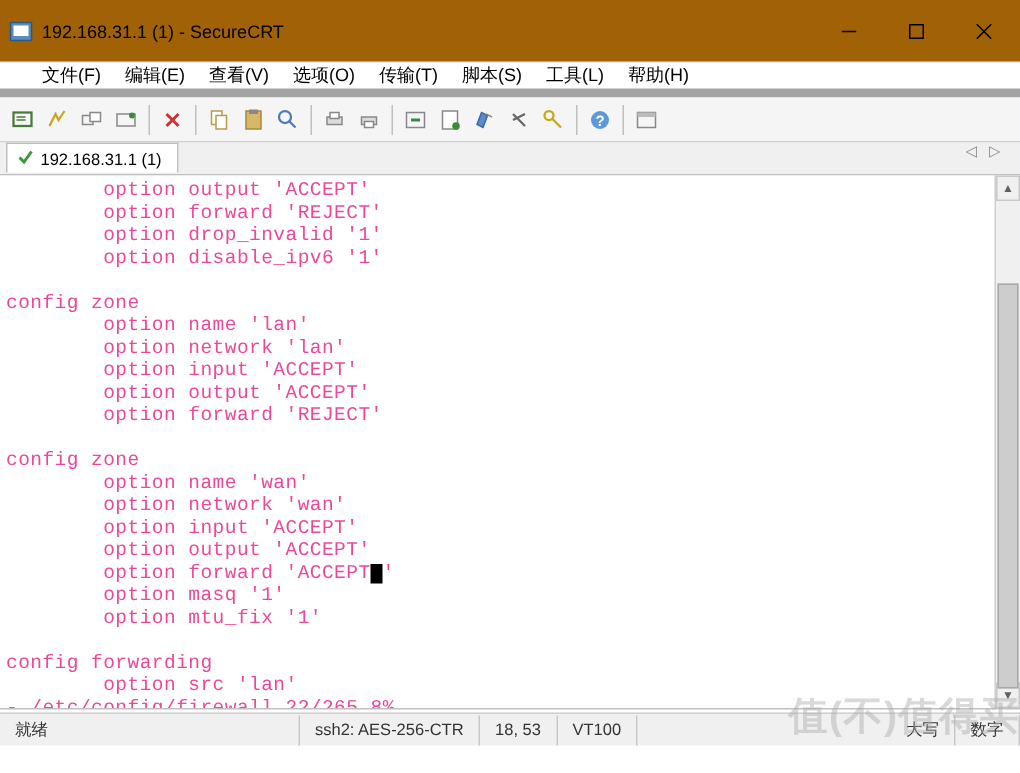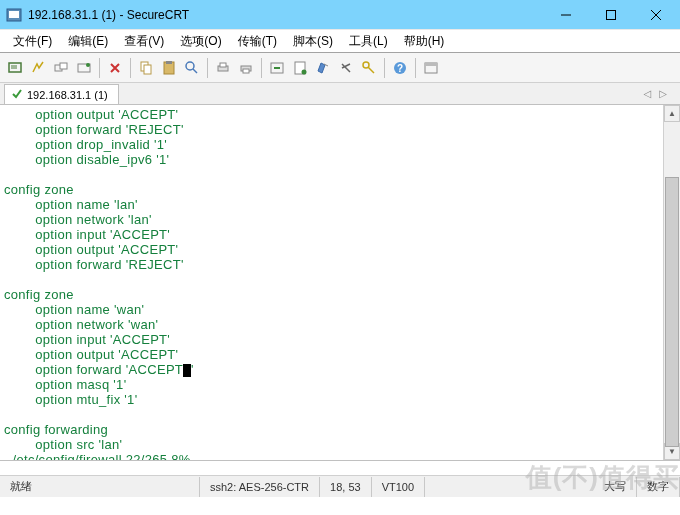--- a/index.html
+++ b/index.html
@@ -1,33 +1,33 @@
 <!DOCTYPE html>
 <html><head>
 <meta charset="utf-8">
 <style>
 *{margin:0;padding:0;box-sizing:border-box}
 body{font-family:"Microsoft YaHei",Tahoma,sans-serif;font-size:12px;background:#fff;width:680px;height:515px;overflow:hidden;position:relative}
-.titlebar{height:30px;background:#7dd3fc;display:flex;align-items:center;padding:0 2px;border-bottom:1px solid #e8e8e8}
+.titlebar{height:42px;background:#a16207;display:flex;align-items:center;padding:0 2px;border-bottom:1px solid #e8e8e8}
 .titlebar .appicon{width:16px;height:16px;margin:0 6px 0 4px}
 .titlebar .title{flex:1;color:#000;font-size:12px}
 .winbtn{width:45px;height:29px;display:flex;align-items:center;justify-content:center;color:#000}
 .winbtn svg{stroke:#000;stroke-width:1;fill:none}
-.menubar{height:23px;background:#fff;display:flex;align-items:center;padding:0 5px;border-bottom:1px solid #a3a3a3}
+.menubar{height:23px;background:#fff;display:flex;align-items:center;padding:0 20px;border-bottom:6px solid #a3a3a3}
 .menubar span{padding:3px 8px;color:#000;font-size:12px}
 .toolbar{height:30px;background:#f5f5f5;display:flex;align-items:center;padding:0 4px;gap:1px;border-bottom:1px solid #d0d0d0}
 .tb{width:22px;height:22px;display:flex;align-items:center;justify-content:center}
 .tb svg{width:16px;height:16px}
 .tbsep{width:1px;height:20px;background:#c0c0c0;margin:0 3px}
-.tabbar{height:22px;background:#f0f0f0;display:flex;align-items:center;padding:0 4px;border-bottom:1px solid #c0c0c0}
+.tabbar{height:22px;background:#f0f0f0;display:flex;align-items:flex-start;padding:0 4px;border-bottom:1px solid #c0c0c0}
 .tab{height:20px;background:#fff;border:1px solid #c0c0c0;border-bottom:none;padding:2px 10px 0 6px;display:flex;align-items:center;gap:4px;font-size:11px}
 .tabnav{margin-left:auto;display:flex;gap:2px;padding-right:6px}
 .tabnav span{color:#888;font-size:10px;padding:0 3px}
 .term-wrap{display:flex;height:355px}
-.term{flex:1;background:#fff;padding:2px 4px;font-family:Liberation Sans, sans-serif;font-size:13px;line-height:15px;white-space:pre;color:#15803d;overflow:hidden;letter-spacing:0.3px}
+.term{flex:1;background:#fff;padding:2px 4px;font-family:Liberation Mono, monospace;font-size:13px;line-height:15px;white-space:pre;color:#ec4899;overflow:hidden;letter-spacing:0.3px}
 .cursor{display:inline-block;width:8px;height:13px;background:#000;vertical-align:text-bottom}
 .vscroll{width:17px;background:#f0f0f0;border-left:1px solid #d0d0d0;display:flex;flex-direction:column}
 .vsbtn{height:17px;background:#f0f0f0;border:1px solid #c8c8c8;display:flex;align-items:center;justify-content:center;font-size:8px;color:#606060}
 .vstrack{flex:1;position:relative}
 .vsthumb{position:absolute;left:1px;right:1px;top:55px;height:270px;background:#cdcdcd;border:1px solid #a8a8a8}
 .bottom{height:30px;border-top:1px solid #c0c0c0;background:#fff}
 .statusbar{height:22px;background:#f0f0f0;border-top:1px solid #d0d0d0;display:flex;align-items:center;font-size:11px;color:#333;position:absolute;bottom:18px;left:0;right:0}
 .statusbar .sc{padding:0 10px;border-right:1px solid #c8c8c8;height:20px;display:flex;align-items:center}
 .statusbar .sc:first-child{flex:0 0 200px;border-right:1px solid #c8c8c8}
 .wm{position:absolute;right:0;bottom:20px;font-size:26px;color:rgba(170,170,170,0.45);font-weight:bold;letter-spacing:1px;pointer-events:none}

